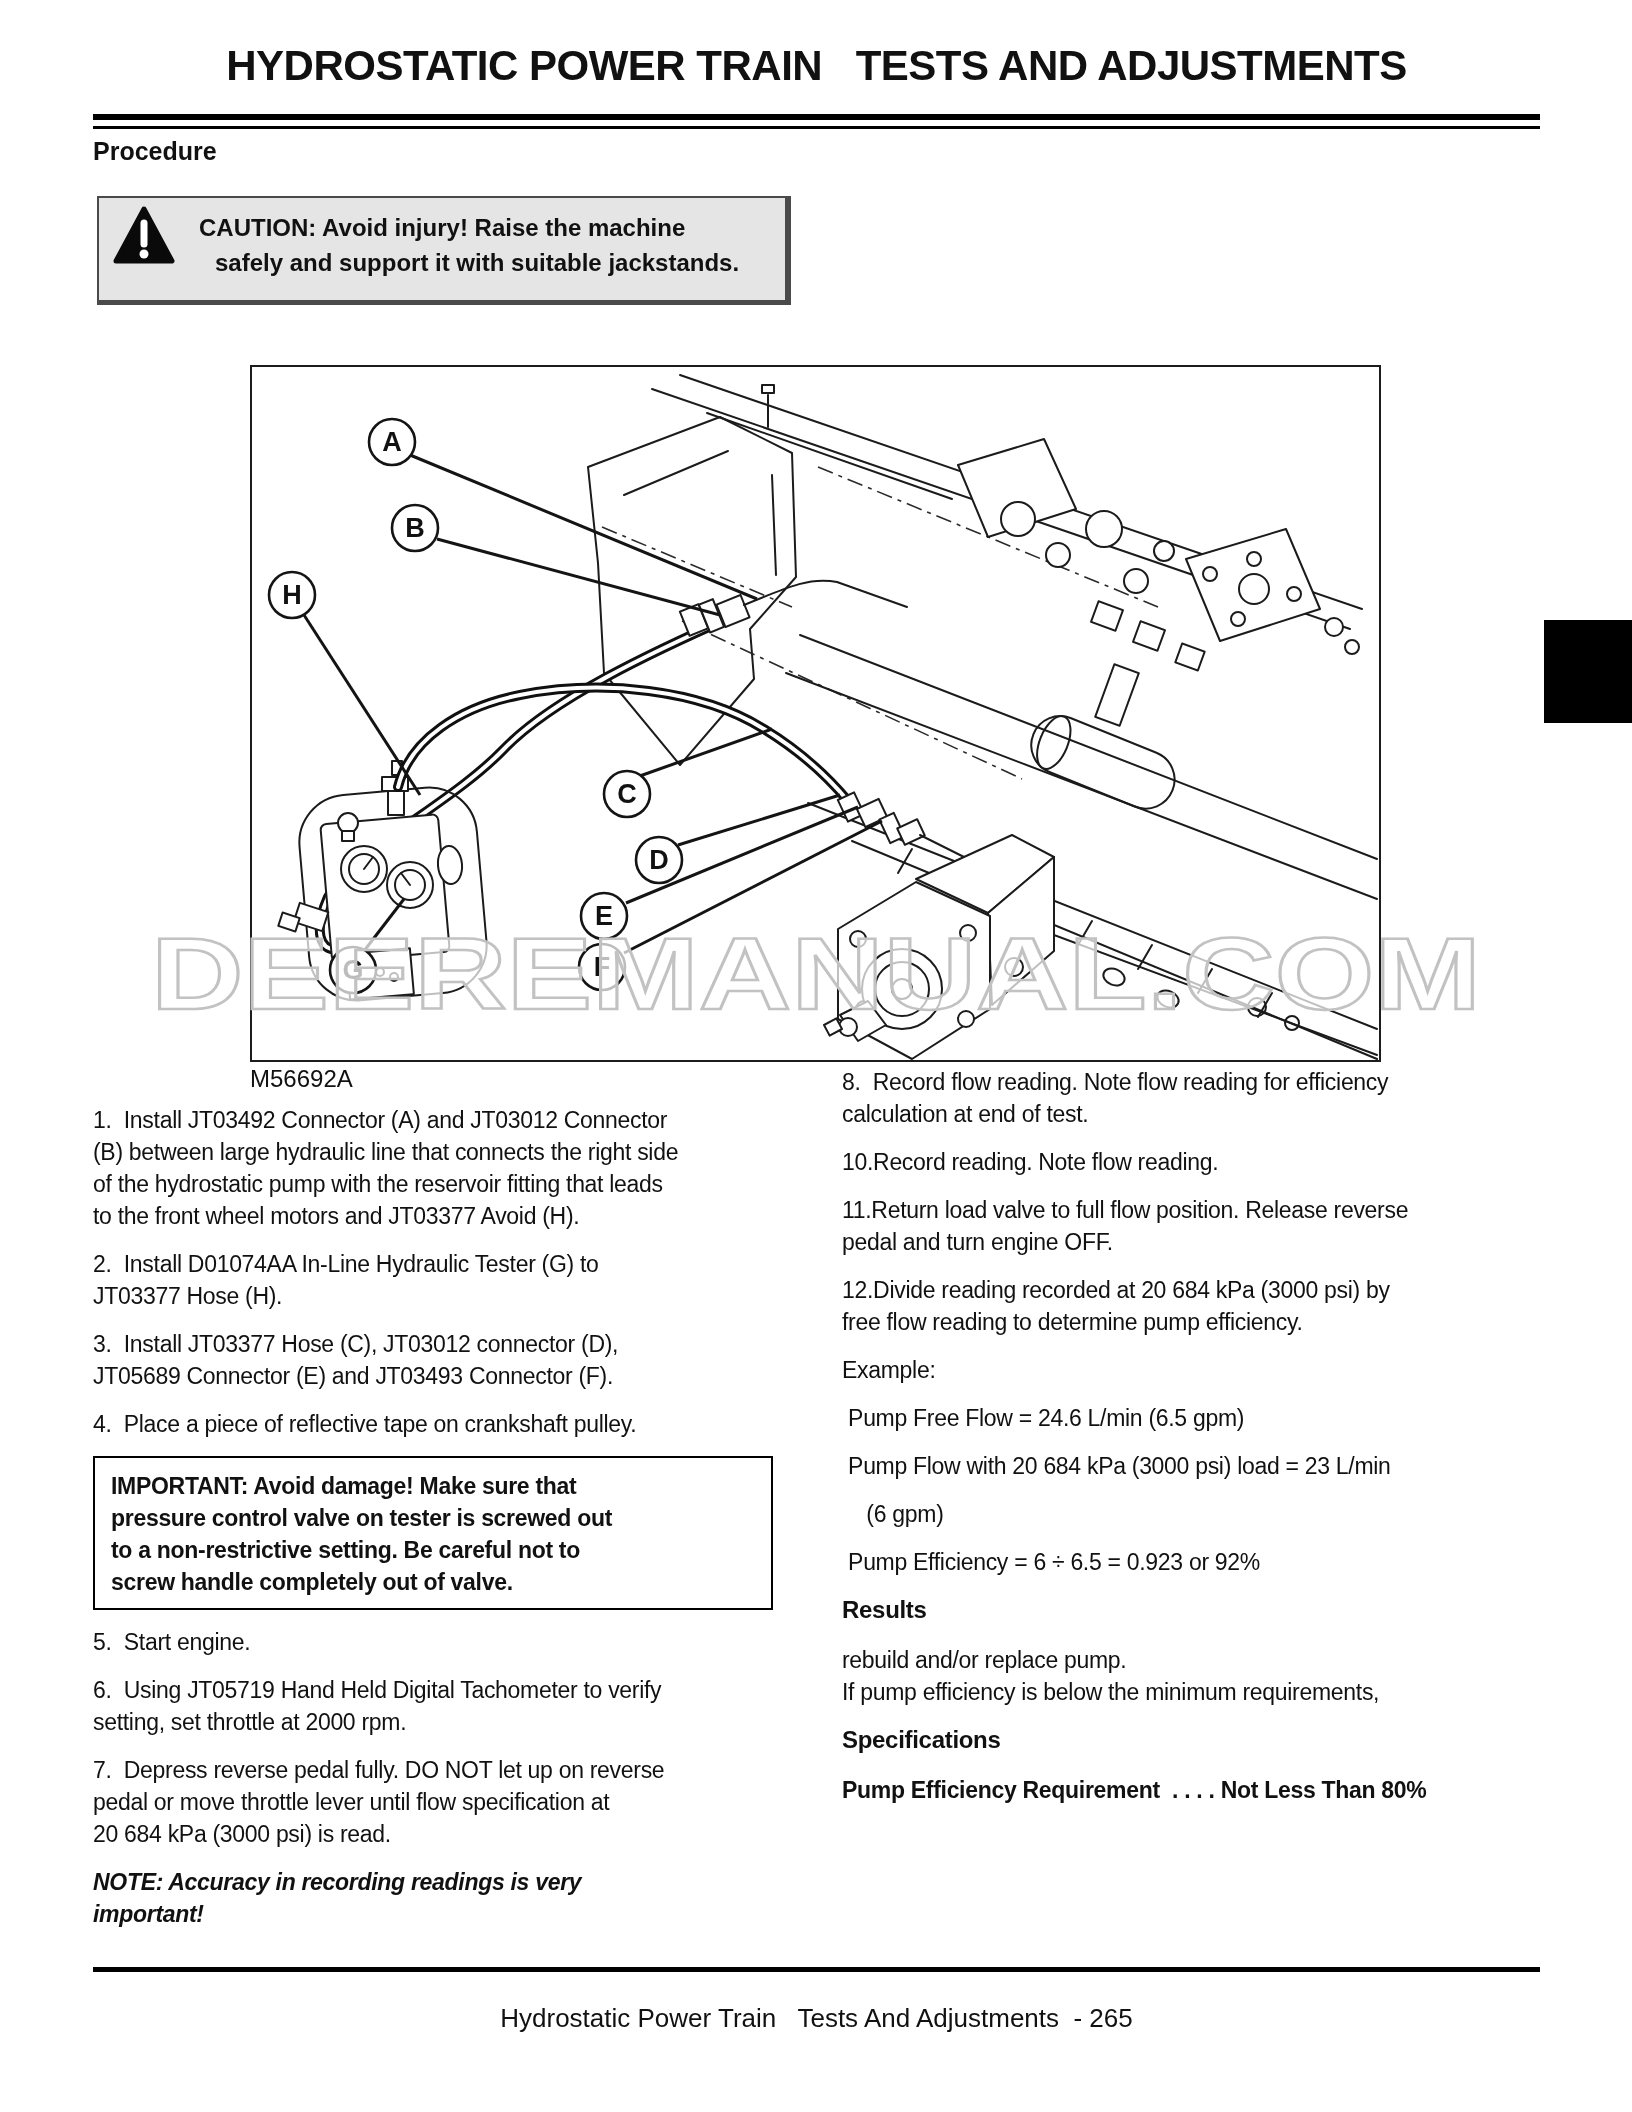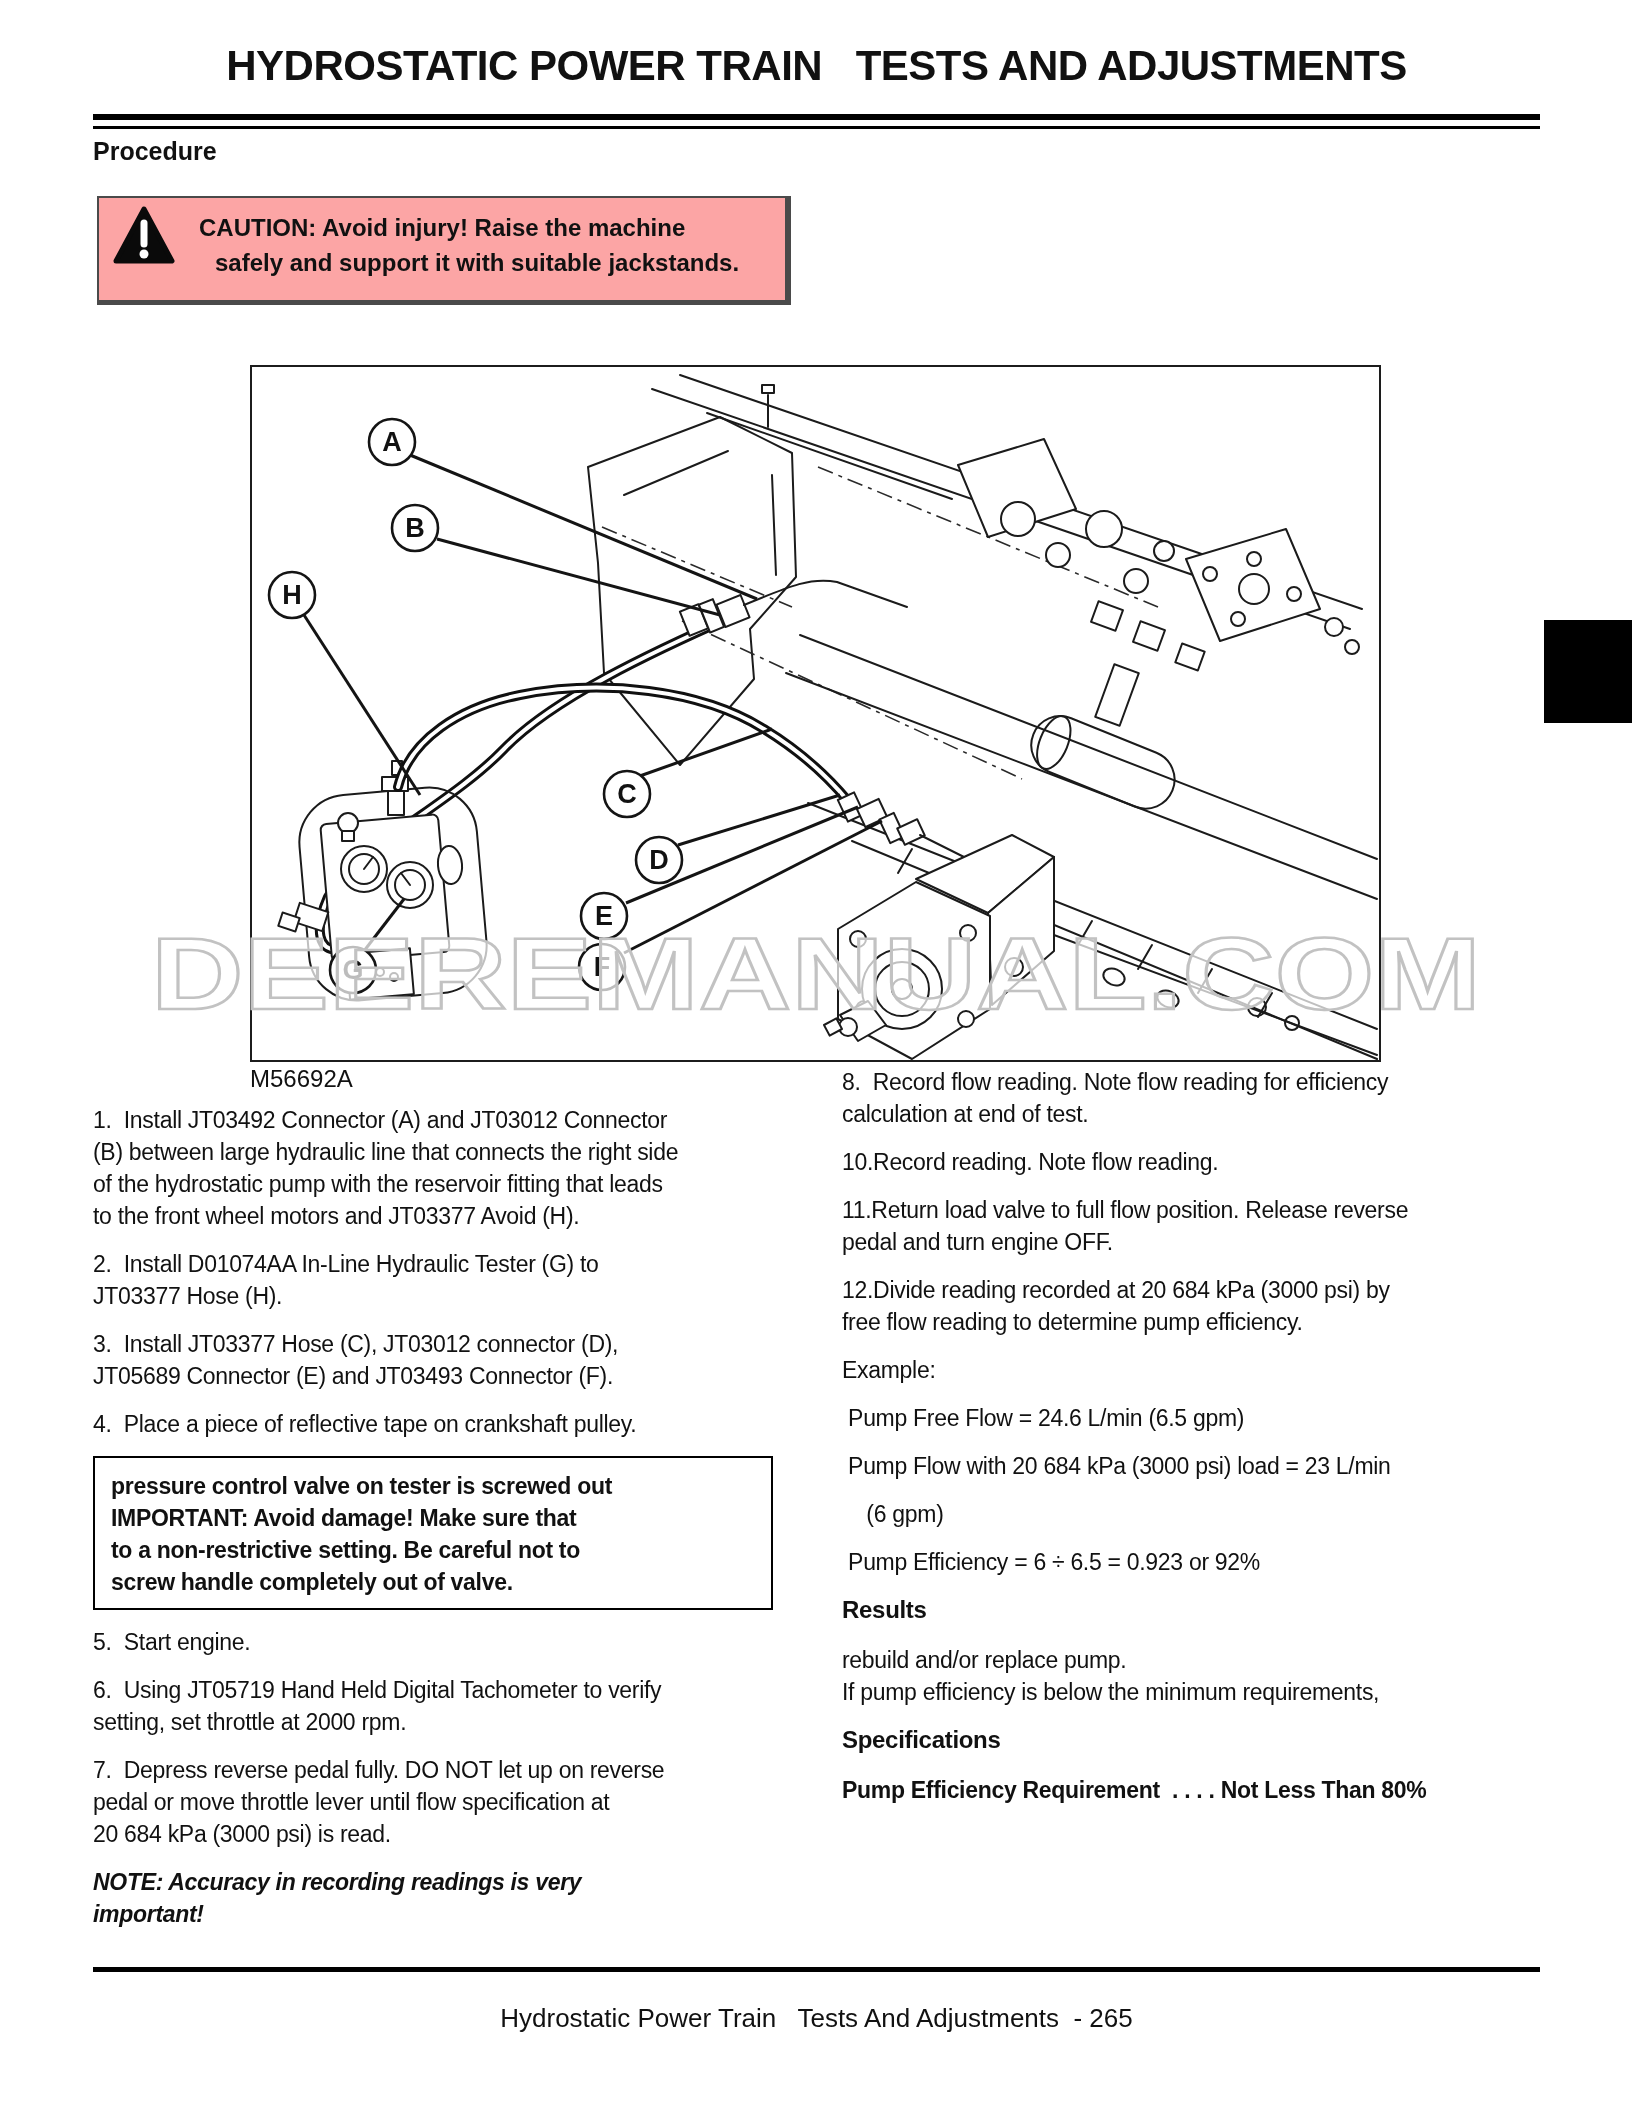--- a/index.html
+++ b/index.html
@@ -12,21 +12,21 @@
     font-size:42px; font-weight:bold; letter-spacing:-0.5px;
     white-space:pre; line-height:44px;
   }
   .rule-a { left:93px; top:114px; width:1447px; height:6px; background:#000; }
   .rule-b { left:93px; top:126px; width:1447px; height:3px; background:#000; }
 
   .procedure-heading { left:93px; top:136px; font-size:25px; font-weight:bold; line-height:30px; }
 
   .caution-box {
     left:97px; top:196px; width:686px; height:102px;
-    background:#fca5a5;
+    background:#e5e5e5;
     border:2px solid #4a4a4a; border-right-width:6px; border-bottom-width:5px;
     display:flex; align-items:flex-start;
   }
   .caution-icon-wrap { margin:8px 0 0 14px; width:62px; flex:0 0 62px; }
   .caution-text { margin-left:24px; padding-top:12px; font-weight:bold; font-size:24px; line-height:35px; }
   .caution-text .cline { white-space:pre; }
   .caution-text .cline:nth-child(2) { padding-left:16px; }
 
   .figure-frame {
     left:250px; top:365px; width:1131px; height:697px;
@@ -285,22 +285,22 @@
       <div class="tline">JT03377 Hose (H).</div>
     </div>
     <div class="block b-step">
       <div class="tline">3.  Install JT03377 Hose (C), JT03012 connector (D),</div>
       <div class="tline">JT05689 Connector (E) and JT03493 Connector (F).</div>
     </div>
     <div class="block b-step">
       <div class="tline">4.  Place a piece of reflective tape on crankshaft pulley.</div>
     </div>
     <div class="block b-important">
+      <div class="tline">IMPORTANT: Avoid damage! Make sure that</div>
       <div class="tline">pressure control valve on tester is screwed out</div>
-      <div class="tline">IMPORTANT: Avoid damage! Make sure that</div>
       <div class="tline">to a non-restrictive setting. Be careful not to</div>
       <div class="tline">screw handle completely out of valve.</div>
     </div>
     <div class="block b-step">
       <div class="tline">5.  Start engine.</div>
     </div>
     <div class="block b-step">
       <div class="tline">6.  Using JT05719 Hand Held Digital Tachometer to verify</div>
       <div class="tline">setting, set throttle at 2000 rpm.</div>
     </div>

